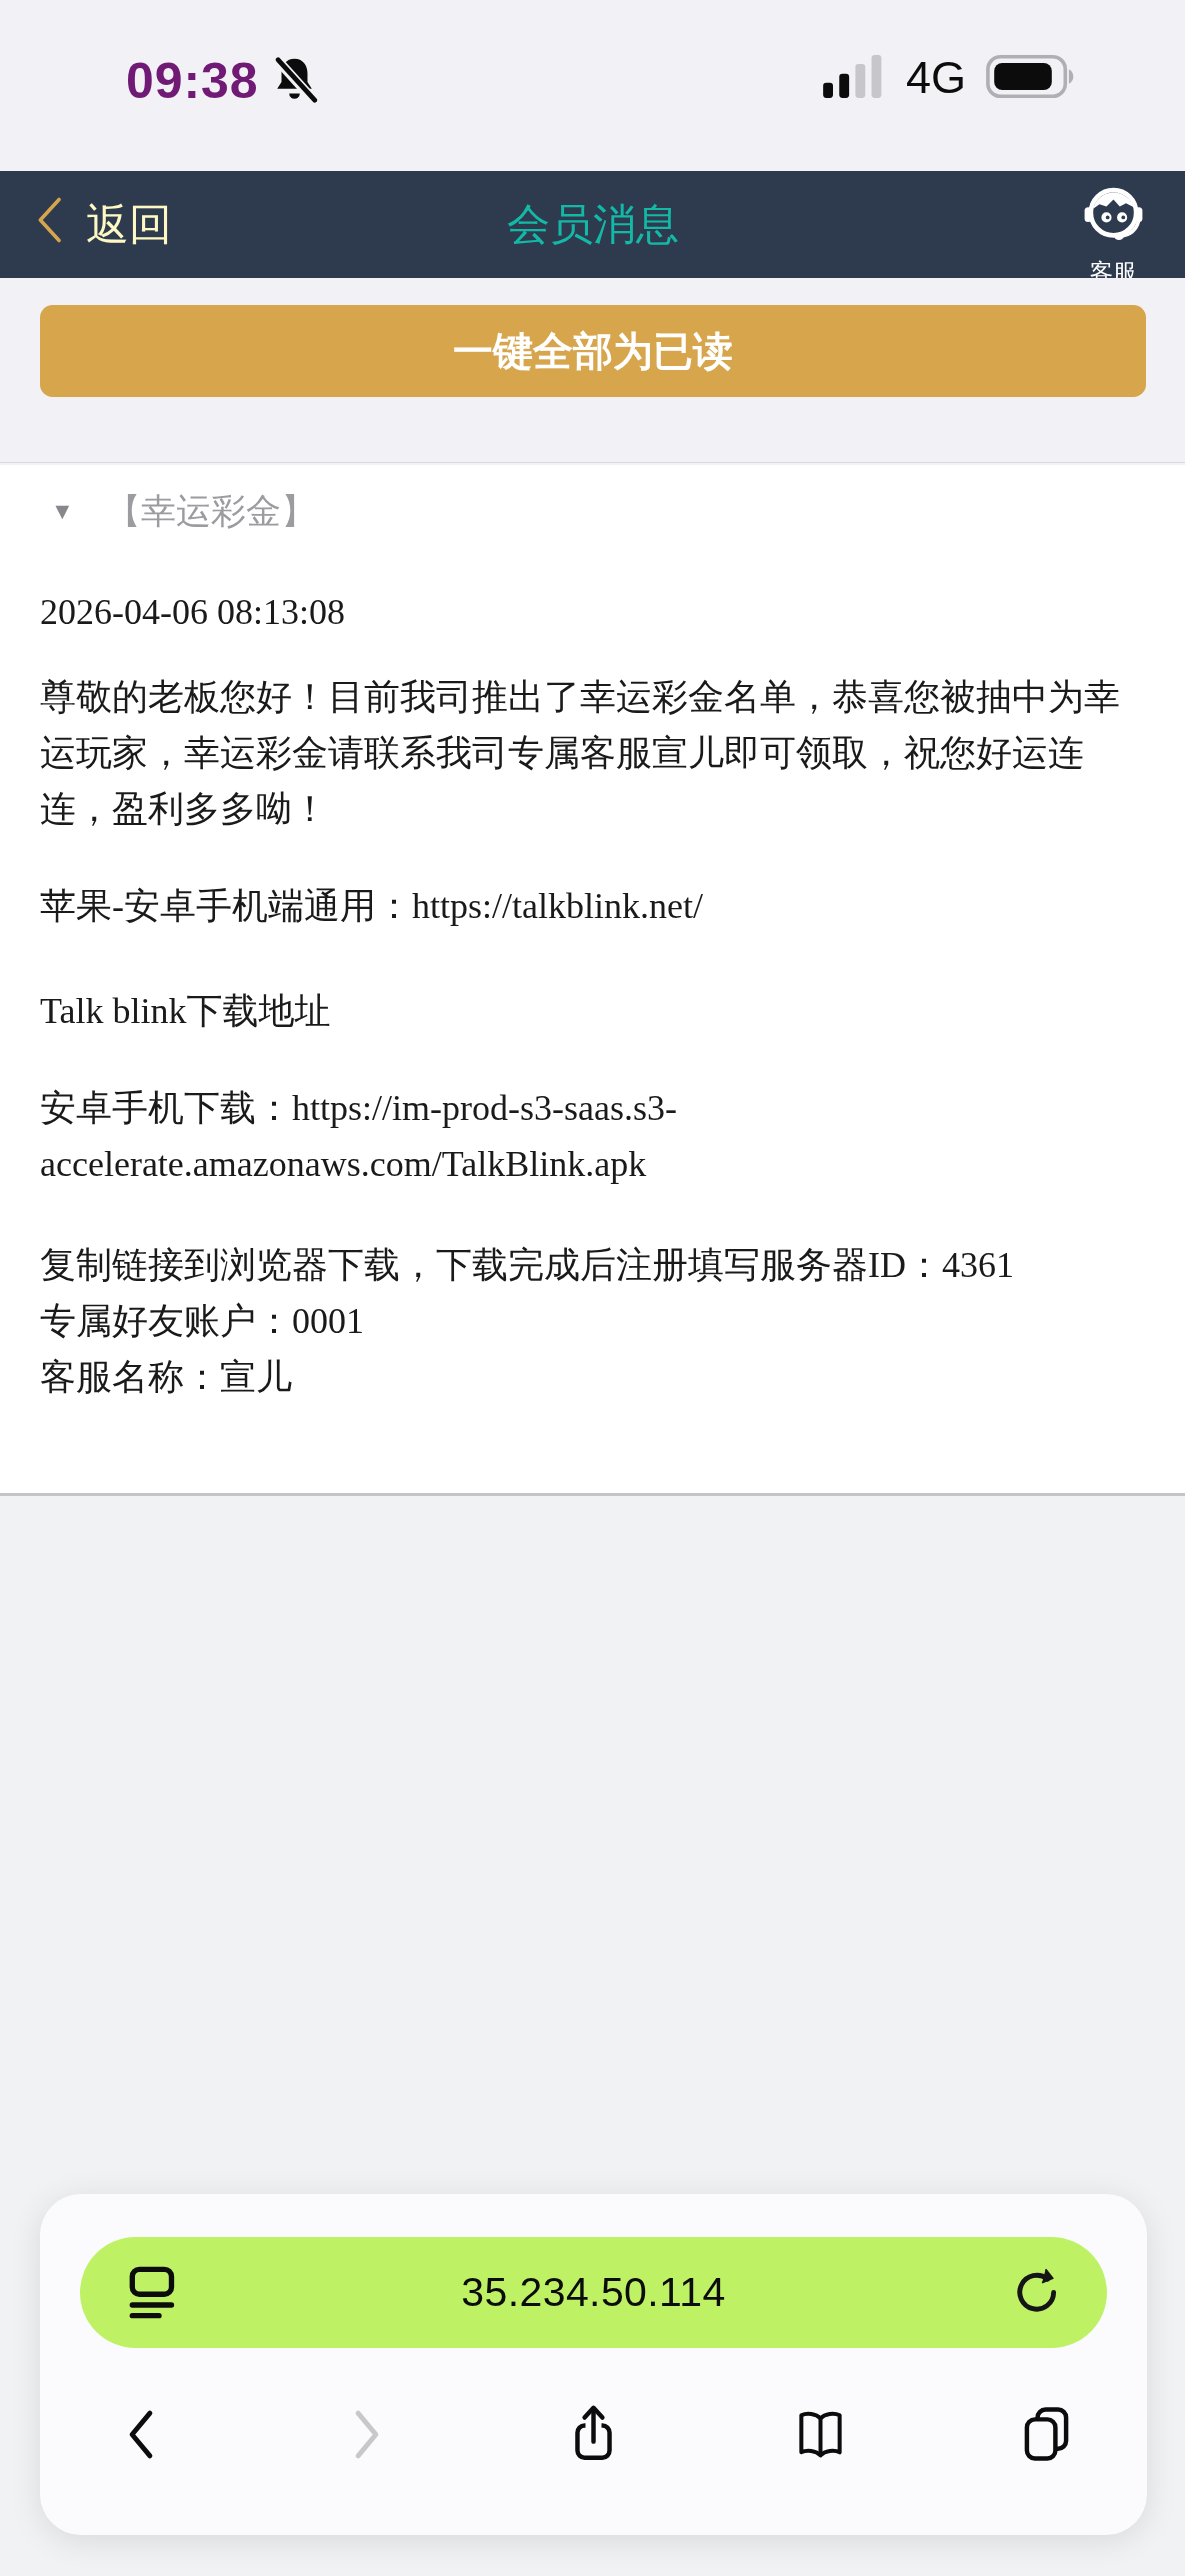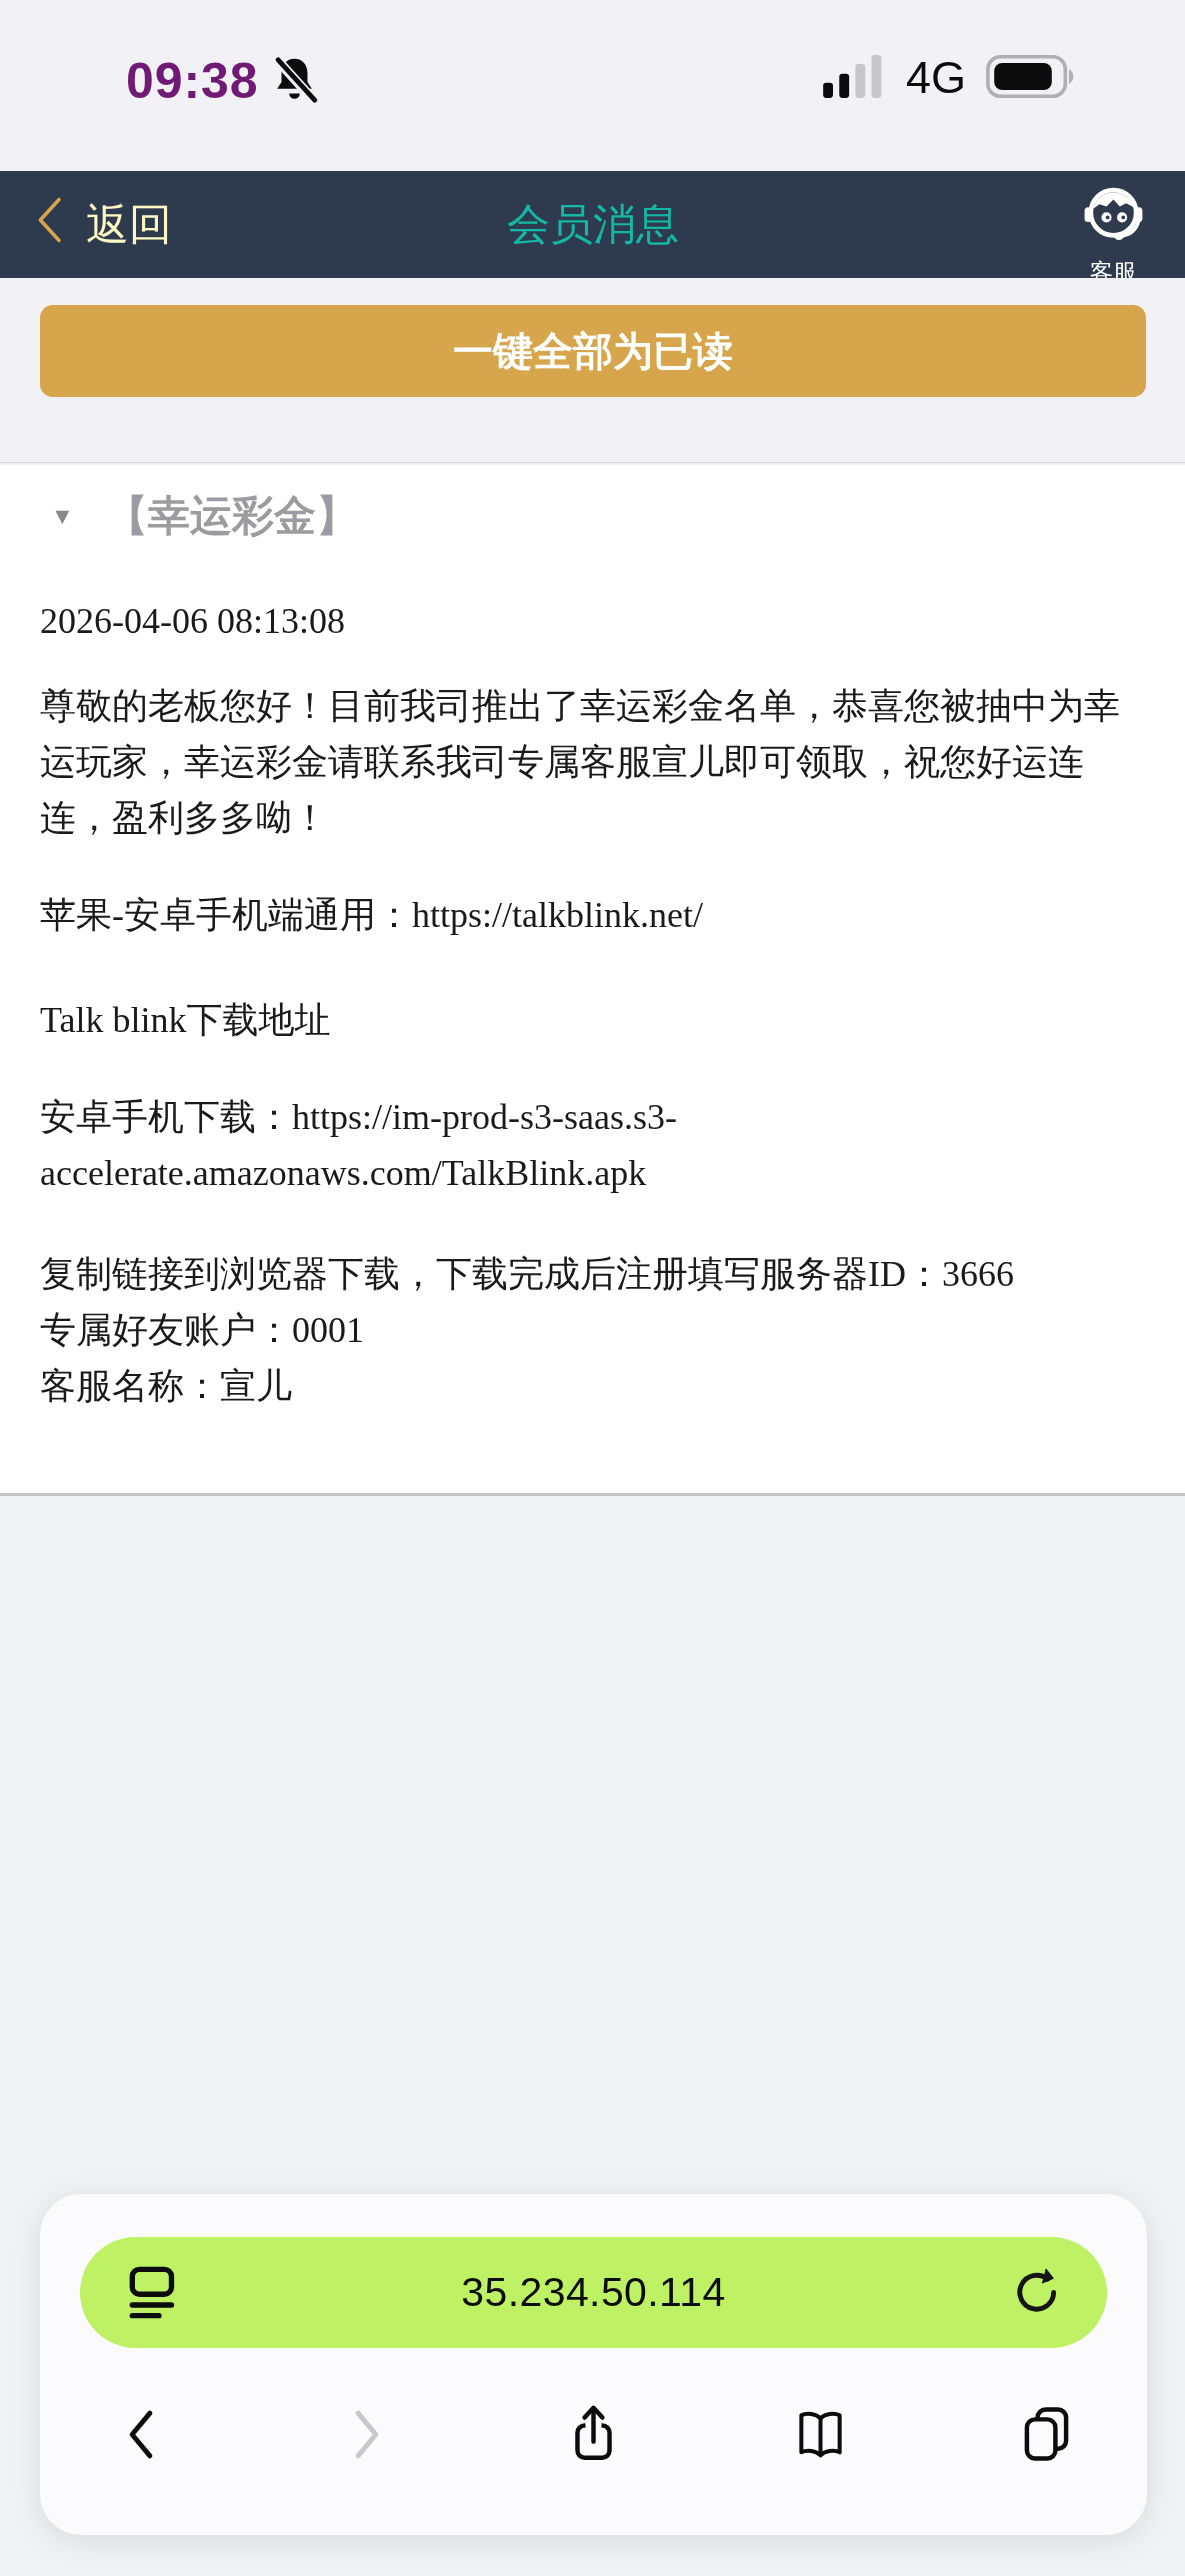--- a/index.html
+++ b/index.html
@@ -67,21 +67,21 @@
     background:#ffffff; border-bottom:3.6px solid #c4c4c8;
     padding:23.4px 40px 0 40px;
     font-family:"Liberation Serif","DejaVu Serif",serif;
     color:#1a1a1a;
   }
   .msg-header-row {
     display:flex; align-items:center; cursor:pointer;
     font-family:"Liberation Sans","DejaVu Sans",sans-serif;
   }
   .collapse-glyph { font-size:23.4px; color:#88888c; margin-left:10.8px; }
-  .msg-header-title { font-size:42px; font-weight:700; color:#9c9ca0; margin-left:32px; }
+  .msg-header-title { font-size:35px; font-weight:400; color:#9c9ca0; margin-left:32px; }
   .msg-date { margin-top:56px; font-size:36px; }
   .msg-para { margin-top:36px; font-size:36px; line-height:56px; word-break:break-word; }
   .msg-line { font-size:36px; line-height:56px; word-break:break-word; }
   .mt-talk { margin-top:49px; }
   .mt-link { margin-top:41px; }
   .msg-group { margin-top:45px; }
 
   
   .safari-card {
     position:absolute; top:2194px; left:40px; width:1107px; height:341px;
@@ -177,21 +177,21 @@
   <div class="msg-header-row">
     <span class="collapse-glyph">▼</span>
     <span class="msg-header-title">【幸运彩金】</span>
   </div>
   <p class="msg-date">2026-04-06 08:13:08</p>
   <p class="msg-para">尊敬的老板您好！目前我司推出了幸运彩金名单，恭喜您被抽中为幸运玩家，幸运彩金请联系我司专属客服宣儿即可领取，祝您好运连连，盈利多多呦！</p>
   <p class="msg-line mt-link">苹果-安卓手机端通用：https://talkblink.net/</p>
   <p class="msg-line mt-talk">Talk blink下载地址</p>
   <p class="msg-line mt-link">安卓手机下载：https://im-prod-s3-saas.s3-accelerate.amazonaws.com/TalkBlink.apk</p>
   <div class="msg-group">
-    <p class="msg-line">复制链接到浏览器下载，下载完成后注册填写服务器ID：3666</p>
+    <p class="msg-line">复制链接到浏览器下载，下载完成后注册填写服务器ID：4361</p>
     <p class="msg-line">专属好友账户：0001</p>
     <p class="msg-line">客服名称：宣儿</p>
   </div>
 </div>
 
 <div class="safari-card">
   <div class="url-bar">
     <span class="url-left-icon">
       <svg width="56" height="57" viewBox="0 0 62 64">
         <rect x="10" y="6" width="44" height="28" rx="8" fill="none" stroke="#0c0c0d" stroke-width="6"></rect>

